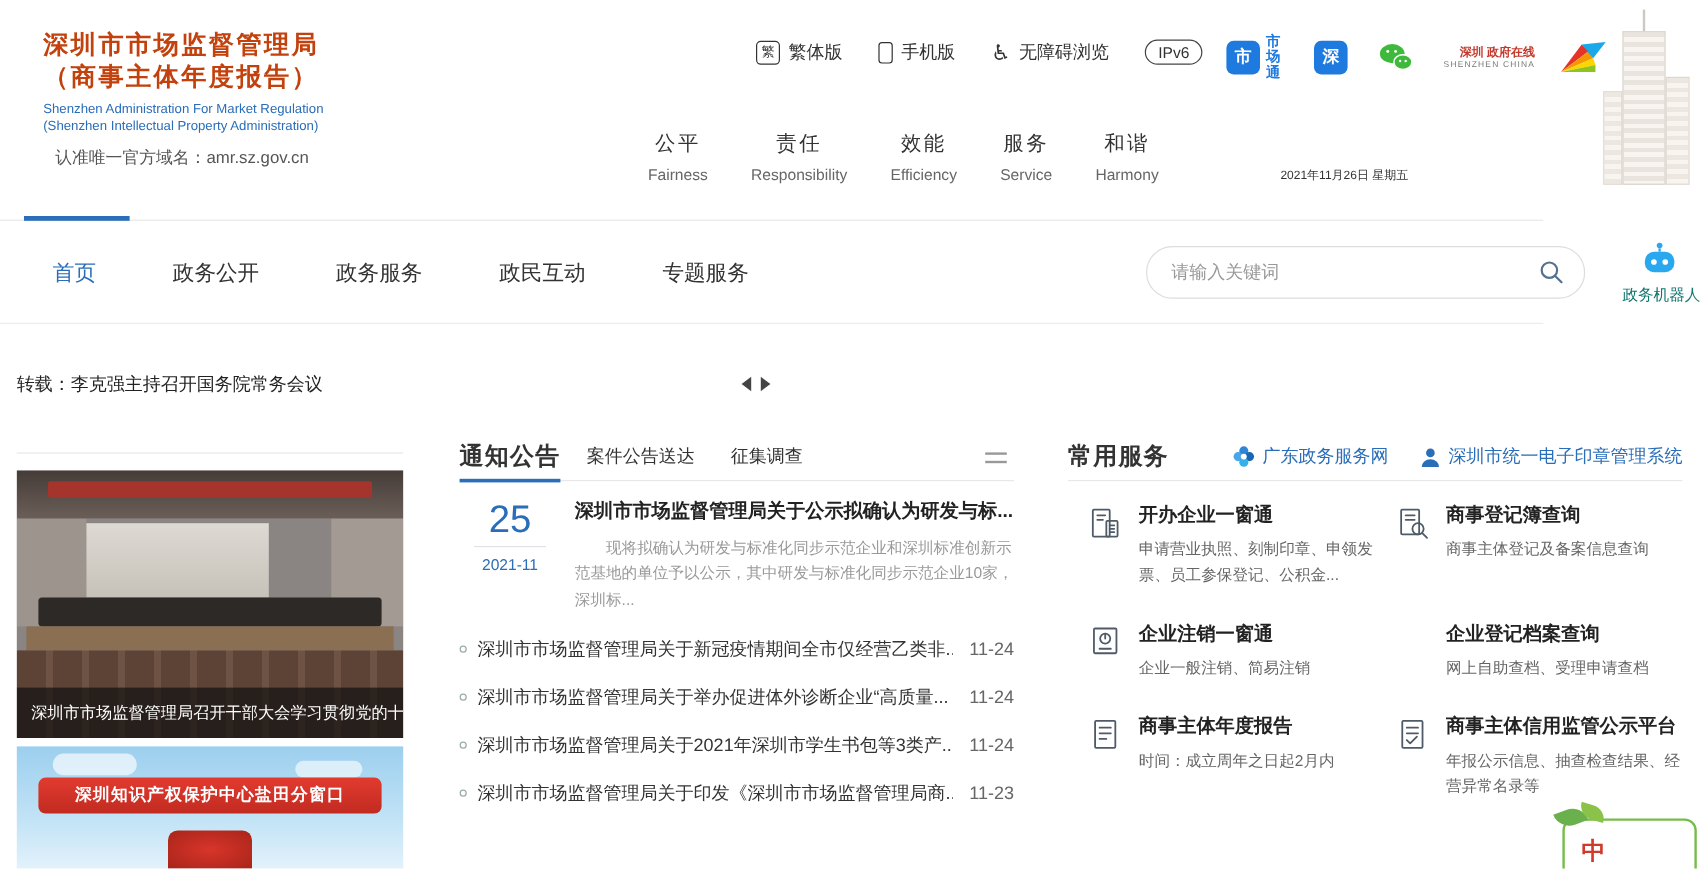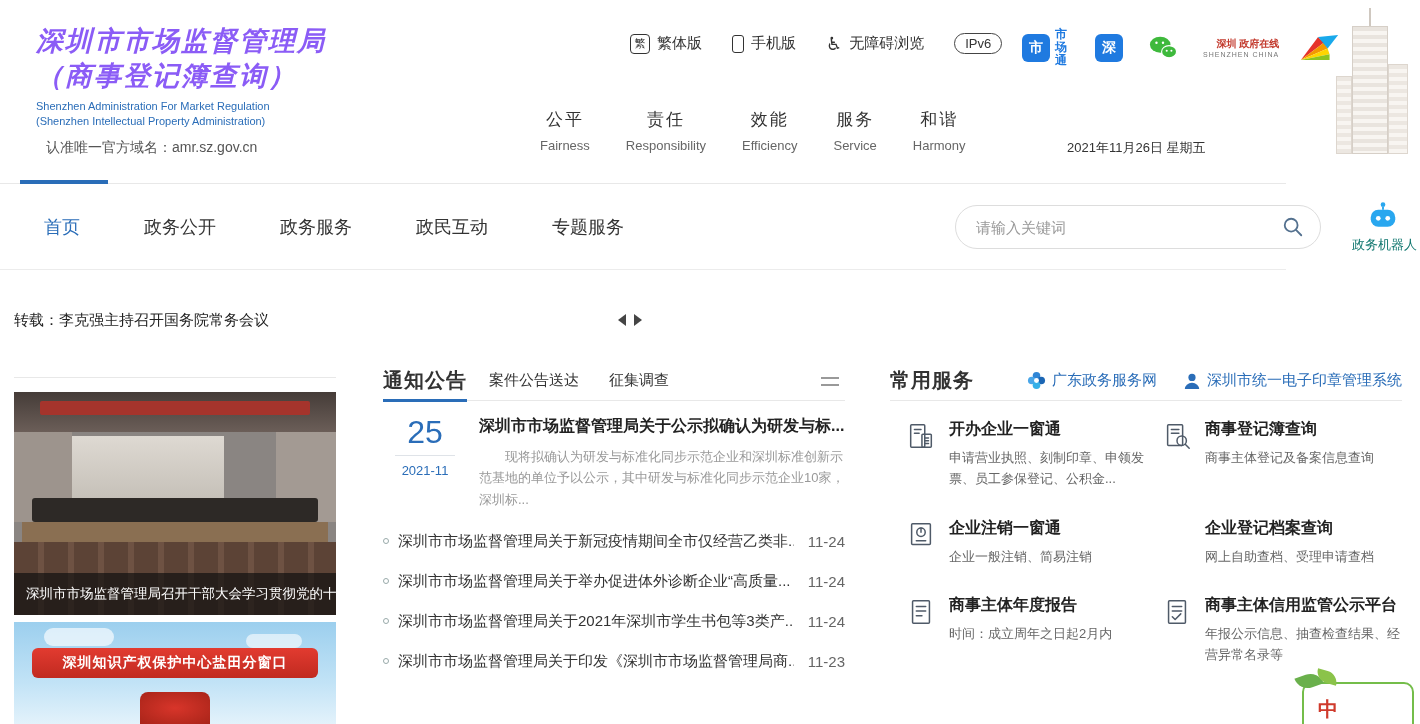--- a/index.html
+++ b/index.html
@@ -2,21 +2,21 @@
 <html><head>
 <meta charset="utf-8">
 <style>
   * { margin:0; padding:0; box-sizing:border-box; }
   body { font-family:"Liberation Sans","DejaVu Sans",sans-serif; background:#fff; }
   .page { position:relative; width:1420px; height:724px; background:#fff; overflow:hidden; }
   a { text-decoration:none; color:inherit; cursor:pointer; }
 
   
   .logo { position:absolute; left:36px; top:24px; }
-  .logo-cn { color:#8b5cf6; font-size:27px; font-weight:bold; letter-spacing:2px; line-height:1.3;font-style:italic; }
+  .logo-cn { color:#c2410c; font-size:21px; font-weight:bold; letter-spacing:2px; line-height:1.3; }
   .logo-en { color:#2a6db8; font-size:11px; line-height:1.35; }
   .logo-en.first { margin-top:5px; }
   .logo-domain { color:#555; font-size:14px; margin-top:10px; padding-left:10px; }
 
   .utilities { position:absolute; left:630px; top:33px; display:flex; align-items:center; gap:30px; font-size:15px; color:#333; }
   .util { display:flex; align-items:center; gap:7px; }
   .icon-fan { width:20px; height:20px; border:1.5px solid #333; border-radius:4px; font-size:11px; display:flex; align-items:center; justify-content:center; }
   .icon-phone { width:12px; height:18px; border:1.5px solid #333; border-radius:3px; display:inline-block; }
   .icon-access { font-size:18px; line-height:1; }
   .ipv6 { border:1px solid #444; border-radius:12px; padding:2px 10px; font-size:13px; }
@@ -34,21 +34,21 @@
   .b-tower { position:absolute; left:34px; top:22px; width:36px; height:128px; background:repeating-linear-gradient(180deg,#e9e4de 0 4px,#f8f5f1 4px 8px); border:1px solid #d6cfc7; }
   .b-left  { position:absolute; left:18px; top:72px; width:16px; height:78px; background:repeating-linear-gradient(180deg,#ece7e1 0 4px,#f8f5f1 4px 8px); border:1px solid #ddd6ce; }
   .b-right { position:absolute; left:70px; top:60px; width:20px; height:90px; background:repeating-linear-gradient(180deg,#ece7e1 0 4px,#f8f5f1 4px 8px); border:1px solid #ddd6ce; }
   .b-ant { position:absolute; left:51px; top:4px; width:2px; height:18px; background:#cfc8c0; }
 
   .values { position:absolute; left:522px; top:108px; display:flex; }
   .value { padding:0 18px; text-align:center; }
   .v-cn { font-size:17px; color:#333; letter-spacing:2px; }
   .v-en { font-size:13px; color:#666; margin-top:7px; }
 
-  .header-date { position:absolute; left:1067px; top:139px; font-size:13px; color:#333; }
+  .header-date { position:absolute; left:1067px; top:139px; font-size:10px; color:#333; }
 
   
   .nav { position:absolute; left:0; top:183px; width:1286px; height:87px; background:#fff; border-top:1px solid #e8e8e8; border-bottom:1px solid #ececec; }
   .active-bar { position:absolute; left:20px; top:-4px; width:88px; height:4px; background:#2a6db8; }
   .nav-items { position:absolute; left:44px; top:0; height:100%; display:flex; align-items:center; gap:64px; font-size:18px; color:#333; }
   .nav-item.active { color:#2a6db8; }
   .search { position:absolute; left:955px; top:21px; width:366px; height:44px; border:1px solid #ddd; border-radius:22px; display:flex; align-items:center; padding:0 16px 0 20px; background:#fff; }
   .search input { flex:1; border:none; outline:none; font-size:15px; color:#333; font-family:inherit; background:transparent; }
   .search input::placeholder { color:#999; }
   .robot { position:absolute; left:1352px; top:17px; width:62px; text-align:center; }
@@ -117,21 +117,21 @@
   .gw-leaf1 { position:absolute; left:-8px; top:-10px; width:26px; height:14px; background:#6ab04c; border-radius:0 14px 0 14px; transform:rotate(-20deg); }
   .gw-leaf2 { position:absolute; left:12px; top:-13px; width:22px; height:12px; background:#8bc34a; border-radius:0 12px 0 12px; transform:rotate(16deg); }
 </style>
 </head>
 <body>
 
 <div class="page">
 
   <a class="logo">
     <div class="logo-cn">深圳市市场监督管理局</div>
-    <div class="logo-cn">（商事登记簿查询）</div>
+    <div class="logo-cn">（商事主体年度报告）</div>
     <div class="logo-en first">Shenzhen Administration For Market Regulation</div>
     <div class="logo-en">(Shenzhen Intellectual Property Administration)</div>
     <div class="logo-domain">认准唯一官方域名：amr.sz.gov.cn</div>
   </a>
 
   <div class="utilities">
     <a class="util">
       <span class="icon-fan">繁</span>
       <span>繁体版</span>
     </a>

